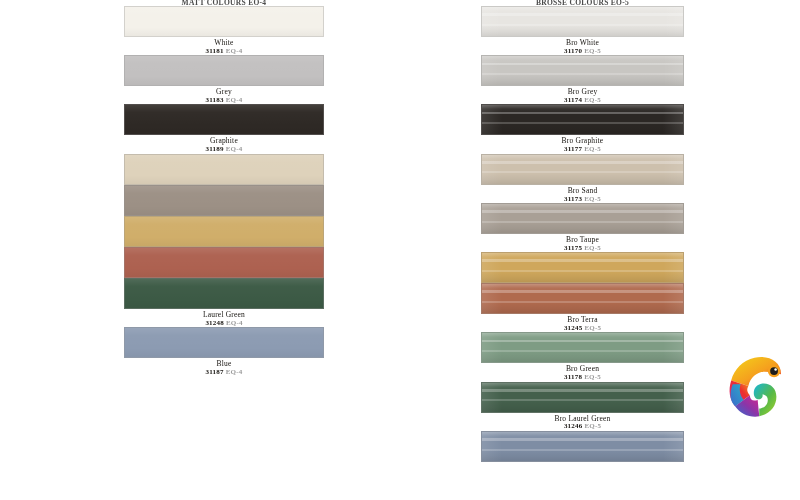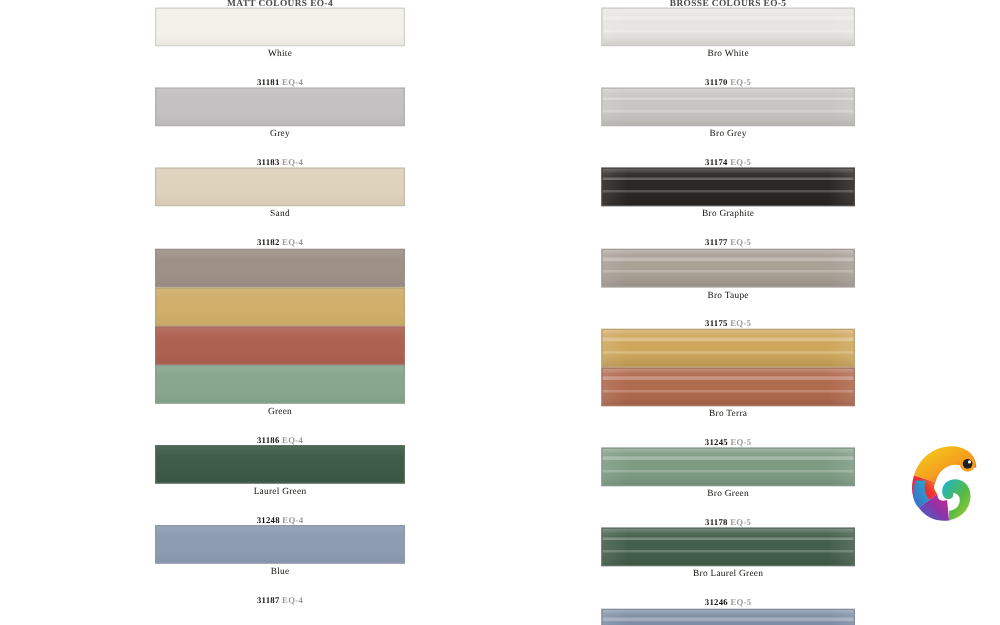--- a/index.html
+++ b/index.html
@@ -112,21 +112,21 @@
     color: #16130f;
     letter-spacing: 0.2px;
     white-space: nowrap;
   }
   .caption-code {
     display: block;
     font-size: 7px;
     font-weight: bold;
     color: #16130f;
     letter-spacing: 0.2px;
-    margin-top: 16px;
+    margin-top: 1px;
     white-space: nowrap;
   }
   .caption-eq {
     color: #9a9a9a;
     font-weight: bold;
     margin-left: 2px;
   }
 
   #brand-logo {
     position: absolute;
@@ -157,58 +157,54 @@
     <div class="swatch-row">
       <div class="swatch" style="background:#c2c0c0">
           <div class="flat-sheen"></div>
         </div>
       <div class="caption">
         <span class="caption-name">Grey</span>
         <span class="caption-code"><span>31183</span><span class="caption-eq">EQ-4</span></span>
       </div>
     </div>
 
+    <div class="swatch-row">
+      <div class="swatch" style="background:#2e2925">
+          <div class="flat-sheen"></div>
+        </div>
+      <div class="caption">
+        <span class="caption-name">Graphite</span>
+        <span class="caption-code"><span>31189</span><span class="caption-eq">EQ-4</span></span>
+      </div>
+    </div>
 
     <div class="swatch-row">
       <div class="swatch" style="background:#ded2bb">
           <div class="flat-sheen"></div>
         </div>
-      <div class="caption">
-        <span class="caption-name">Sand</span>
-        <span class="caption-code"><span>31182</span><span class="caption-eq">EQ-4</span></span>
-      </div>
     </div>
 
     <div class="swatch-row">
       <div class="swatch" style="background:#9c9085">
           <div class="flat-sheen"></div>
         </div>
     </div>
 
     <div class="swatch-row">
       <div class="swatch" style="background:#d0ae6a">
           <div class="flat-sheen"></div>
         </div>
     </div>
 
     <div class="swatch-row">
       <div class="swatch" style="background:#ad6150">
           <div class="flat-sheen"></div>
         </div>
     </div>
 
-    <div class="swatch-row">
-      <div class="swatch" style="background:#86a68d">
-          <div class="flat-sheen"></div>
-        </div>
-      <div class="caption">
-        <span class="caption-name">Green</span>
-        <span class="caption-code"><span>31186</span><span class="caption-eq">EQ-4</span></span>
-      </div>
-    </div>
 
     <div class="swatch-row">
       <div class="swatch" style="background:#3c5a45">
           <div class="flat-sheen"></div>
         </div>
       <div class="caption">
         <span class="caption-name">Laurel Green</span>
         <span class="caption-code"><span>31248</span><span class="caption-eq">EQ-4</span></span>
       </div>
     </div>
@@ -250,20 +246,29 @@
     <div class="swatch-row">
       <div class="swatch gloss" style="background:#2b2724">
           <div class="gloss-sheen"></div>
         </div>
       <div class="caption">
         <span class="caption-name">Bro Graphite</span>
         <span class="caption-code"><span>31177</span><span class="caption-eq">EQ-5</span></span>
       </div>
     </div>
 
+    <div class="swatch-row">
+      <div class="swatch gloss" style="background:#cdc0ad">
+          <div class="gloss-sheen"></div>
+        </div>
+      <div class="caption">
+        <span class="caption-name">Bro Sand</span>
+        <span class="caption-code"><span>31173</span><span class="caption-eq">EQ-5</span></span>
+      </div>
+    </div>
 
     <div class="swatch-row">
       <div class="swatch gloss" style="background:#a9a096">
           <div class="gloss-sheen"></div>
         </div>
       <div class="caption">
         <span class="caption-name">Bro Taupe</span>
         <span class="caption-code"><span>31175</span><span class="caption-eq">EQ-5</span></span>
       </div>
     </div>

